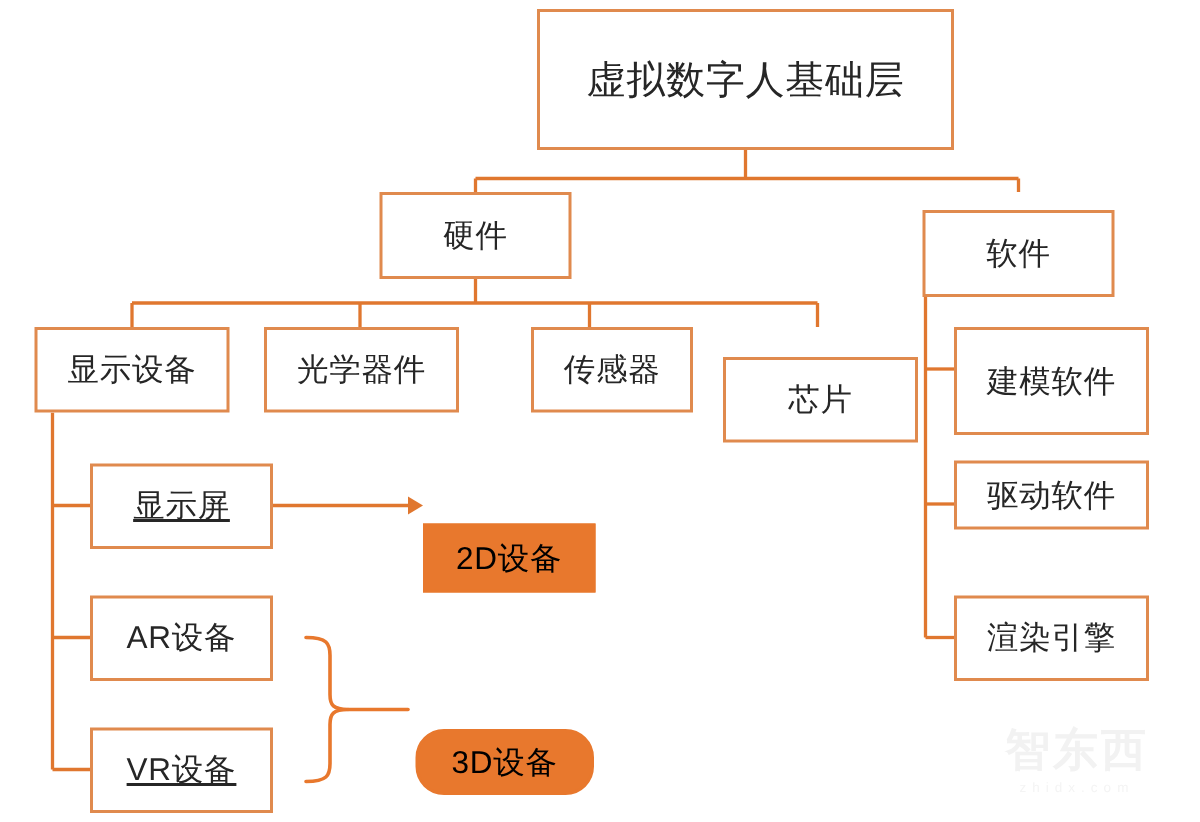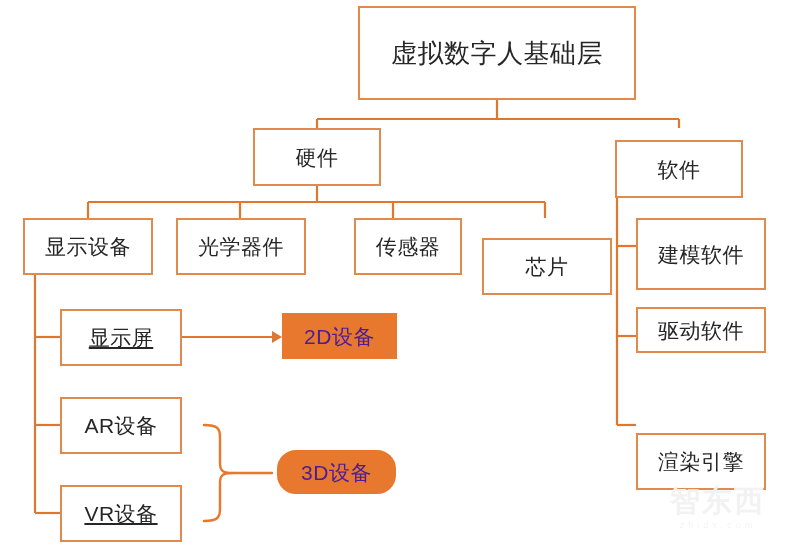--- a/index.html
+++ b/index.html
@@ -39,22 +39,23 @@
     letter-spacing: 0.5px;
     white-space: nowrap;
     line-height: 1;
   }
   .node.root {
     font-size: 26px;
   }
   .node.fill {
     background: #E8782D;
     border: 2px solid #E8782D;
-    color: #4c1d95;
+    color: #000000;
     font-size: 21px;
+    margin-top: 36px;
   }
   .node .label {
     display: block;
   }
   #watermark {
     position: absolute;
     right: 14px;
     bottom: 8px;
     width: 136px;
     height: 54px;
@@ -143,21 +144,21 @@
   <div class="node" style="left:482px; top:218px; width:130px; height:57px;margin-top:20px;">
     <span class="label">芯片</span>
   </div>
 
   <div class="node" style="left:636px; top:218px; width:130px; height:72px;">
     <span class="label">建模软件</span>
   </div>
   <div class="node" style="left:636px; top:307px; width:130px; height:46px;">
     <span class="label">驱动软件</span>
   </div>
-  <div class="node" style="left:636px; top:397px; width:130px; height:57px;margin-top:36px;">
+  <div class="node" style="left:636px; top:397px; width:130px; height:57px;">
     <span class="label">渲染引擎</span>
   </div>
 
   <div class="node" style="left:60px; top:309px; width:122px; height:57px;text-decoration:underline;">
     <span class="label">显示屏</span>
   </div>
   <div class="node" style="left:60px; top:397px; width:122px; height:57px;">
     <span class="label">AR设备</span>
   </div>
   <div class="node" style="left:60px; top:485px; width:122px; height:57px;text-decoration:underline;">

